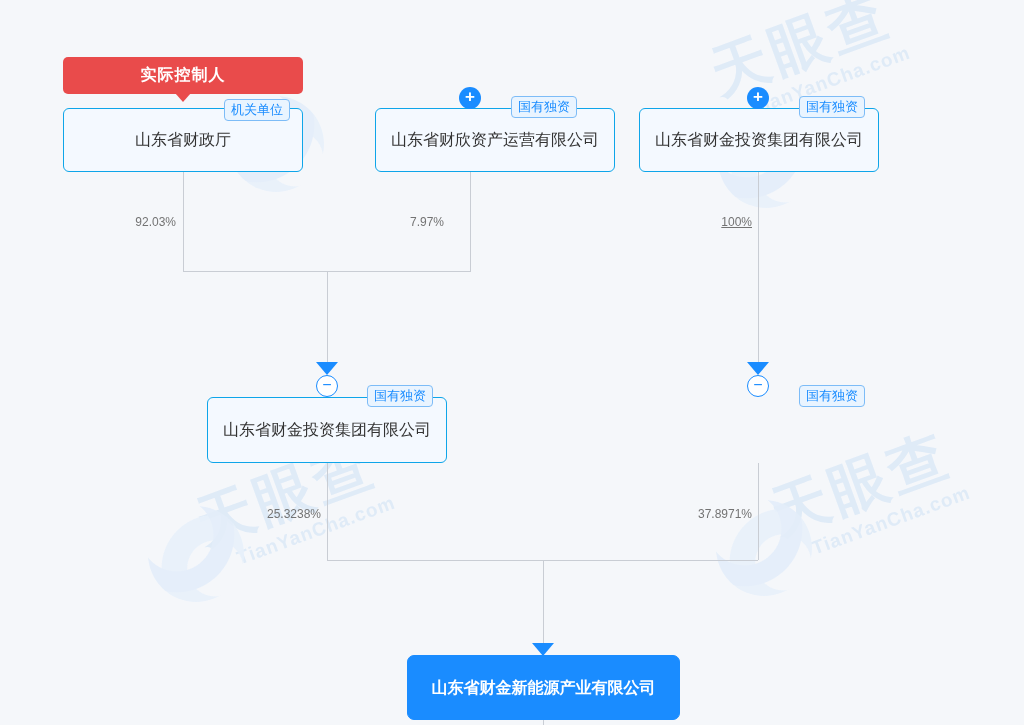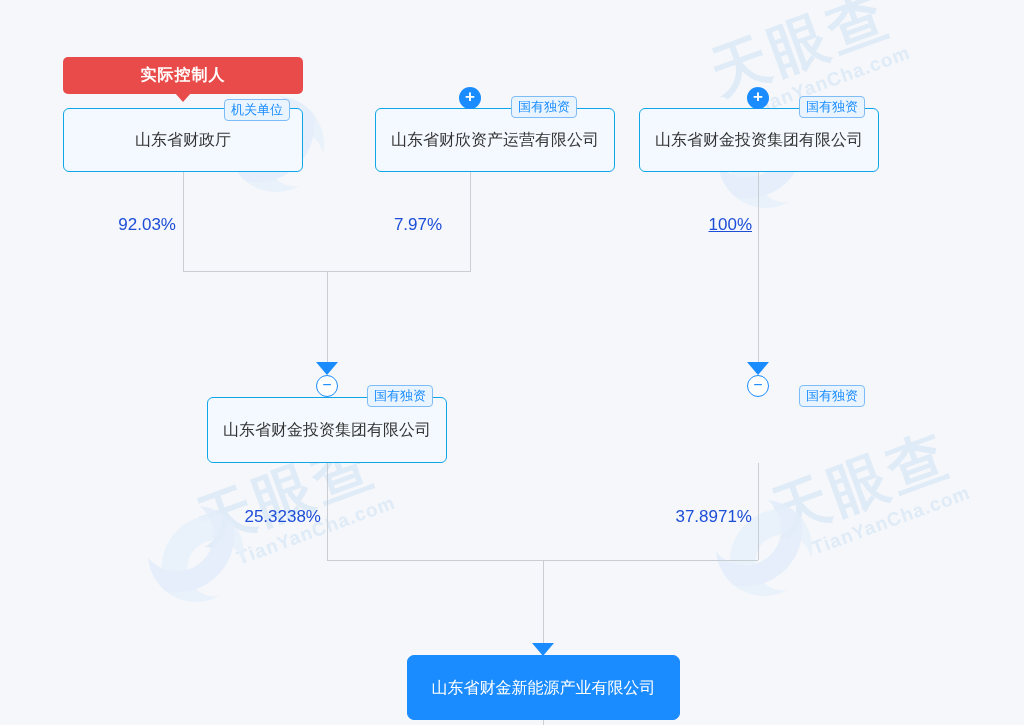--- a/index.html
+++ b/index.html
@@ -58,22 +58,22 @@
     position: absolute;
     width: 0; height: 0;
     border-left: 11px solid transparent;
     border-right: 11px solid transparent;
     border-top: 13px solid #1a8cff;
   }
 
   
   .pct {
     position: absolute;
-    color: #1d4ed8;
-    font-size: 17px;
+    color: #737373;
+    font-size: 12px;
     white-space: nowrap;
     text-align: right;
   }
 
   
   .node {
     position: absolute;
     box-sizing: border-box;
     border: 1px solid #0ea5e9;
     border-radius: 6px;
@@ -85,21 +85,21 @@
     color: #333;
     font-size: 16px;
     line-height: 1.35;
     padding: 4px 14px;
   }
   .node.tinted { background: #e8f4fe; }
   .node.primary {
     background: #1a8cff;
     border-color: #1a8cff;
     color: #fff;
-    font-weight: normal;
+    font-weight: bold;
     border-radius: 7px;
   }
 
   
   .tag {
     position: absolute;
     box-sizing: border-box;
     border: 1px solid #7dbcf7;
     border-radius: 4px;
     background: #e9f4ff;
@@ -192,21 +192,21 @@
   <div class="arrow" style="left:747px; top:362px;"></div>
 
   <div class="vline" style="left:327px; top:463px; height:97px;"></div>
   <div class="vline" style="left:758px; top:463px; height:97px;"></div>
   <div class="hline" style="left:327px; top:560px; width:431px;"></div>
   <div class="vline" style="left:543px; top:560px; height:92px;"></div>
   <div class="arrow" style="left:532px; top:643px;"></div>
   <div class="vline" style="left:543px; top:720px; height:5px;"></div>
 
   <div class="pct" style="left:80px; top:215px; width:96px;">92.03%</div>
-  <div class="pct" style="left:372px; top:215px; width:92px;text-align:center;">7.97%</div>
+  <div class="pct" style="left:352px; top:215px; width:92px;">7.97%</div>
   <div class="pct" style="left:652px; top:215px; width:100px;text-decoration:underline;">100%</div>
   <div class="pct" style="left:222px; top:507px; width:99px;">25.3238%</div>
   <div class="pct" style="left:662px; top:507px; width:90px;">37.8971%</div>
 
   <div class="badge-red" style="left:63px; top:57px; width:240px; height:37px;">实际控制人</div>
   <div class="badge-red-tail" style="left:175px; top:93px;"></div>
 
   <div class="node" style="left:63px; top:108px; width:240px; height:64px;">
     <span>山东省财政厅</span>
   </div>

